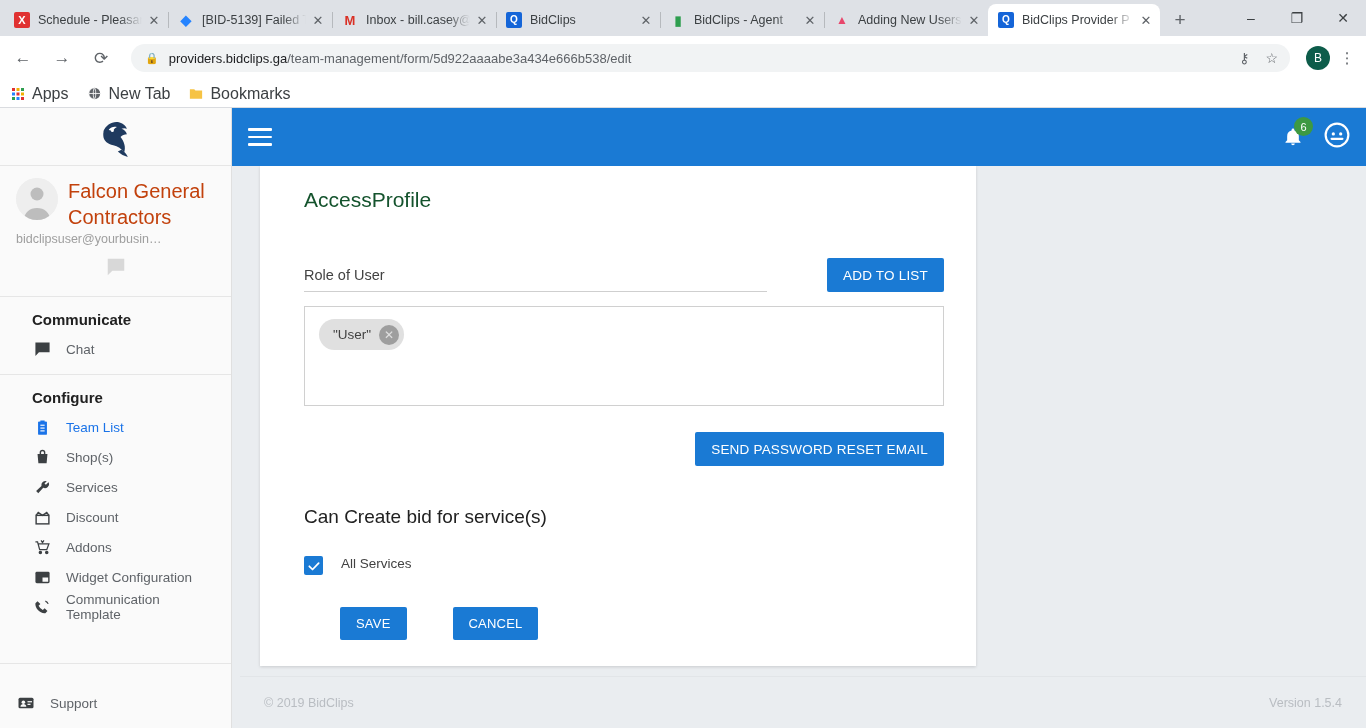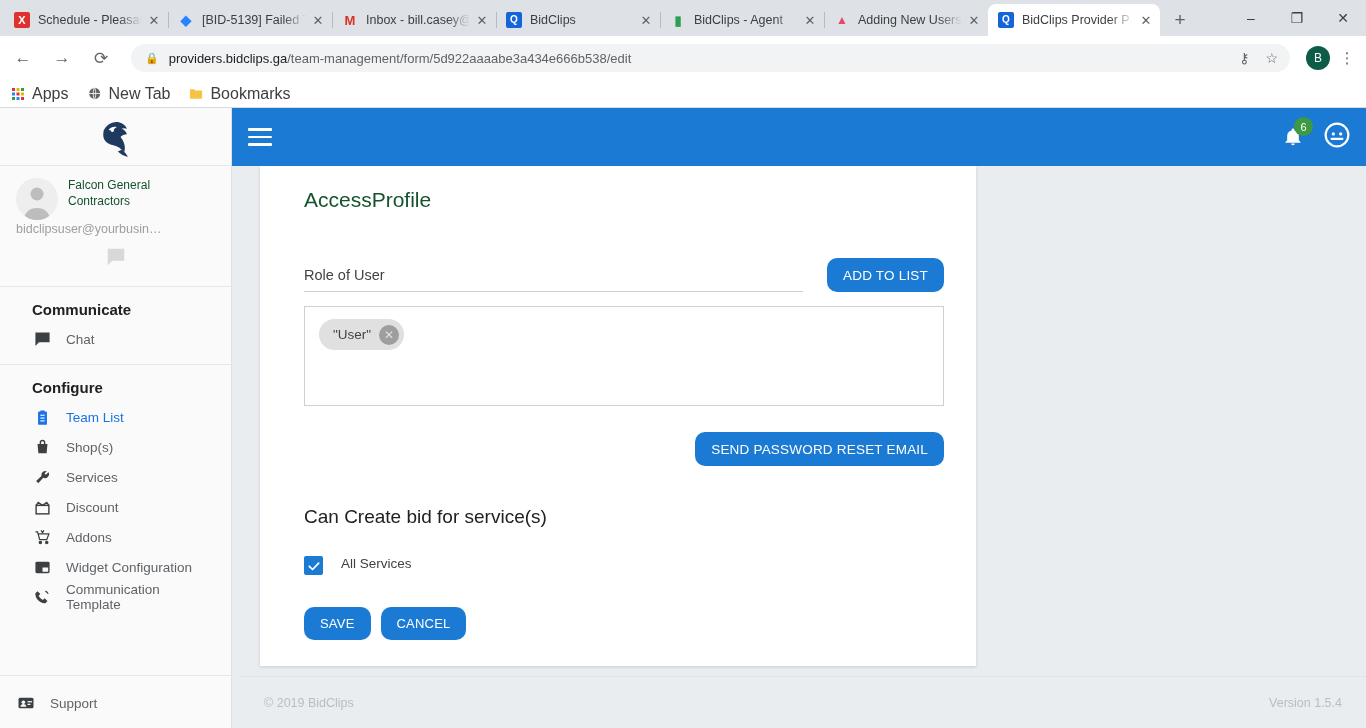--- a/index.html
+++ b/index.html
@@ -121,37 +121,37 @@
     border-bottom: 1px solid #e6e6e6;
   }
   .profile-box { padding: 12px 16px 6px 16px; border-bottom: 1px solid #e6e6e6; }
   .profile-row { display: flex; align-items: flex-start; }
   .avatar-circle {
     width: 42px; height: 42px; border-radius: 50%;
     background: #eeeeee; flex: 0 0 42px; margin-right: 10px;
     display: flex; align-items: center; justify-content: center;
     overflow: hidden;
   }
-  .profile-name { font-size: 12px; color: #14532d; line-height: 1.3; max-width: 152px; }
+  .profile-name { font-size: 20px; color: #c2410c; line-height: 1.3; max-width: 152px; }
   .profile-mail { font-size: 12.5px; color: #9e9e9e; margin-top: 2px; white-space: nowrap; overflow: hidden; }
   .profile-actions { display: flex; justify-content: center; padding: 10px 0 8px 0; }
 
   .nav-section { padding: 14px 0 10px 16px; }
   .nav-section + .nav-section { border-top: 1px solid #e6e6e6; }
   .nav-title { font-size: 15px; font-weight: bold; color: #212121; padding: 0 16px 6px 16px; }
   .nav-item {
     height: 30px; display: flex; align-items: center;
     padding: 0 16px; font-size: 13.5px; color: #5f6368;
   }
   .nav-item.active { color: #1a73e8; }
   .nav-ic {
     width: 20px; height: 20px; flex: 0 0 20px; margin-right: 14px;
     display: flex; align-items: center; justify-content: center;
   }
-  .sidebar-bottom { margin-top: auto; border-top: 1px solid #e6e6e6; padding: 12px 0 10px 0; }
+  .sidebar-bottom { margin-top: auto; border-top: 1px solid #e6e6e6; padding: 24px 0 10px 0; }
 
   
   .content { flex: 1 1 auto; display: flex; flex-direction: column; min-width: 0; }
   .appbar {
     height: 58px; background: #1a7ad4; flex: 0 0 58px;
     display: flex; align-items: center; padding: 0 16px;
   }
   .hamburger { width: 24px; height: 18px; display: flex; flex-direction: column; justify-content: space-between; }
   .hamburger span { display: block; height: 2.6px; background: #fff; border-radius: 1px; }
   .appbar-right { margin-left: auto; display: flex; align-items: center; gap: 18px; }
@@ -176,21 +176,21 @@
   .row-field { display: flex; align-items: flex-end; }
   .field-wrap { flex: 1 1 auto; padding-right: 24px; }
   .field-label { font-size: 14.5px; color: #424242; padding-bottom: 8px; }
   .field-line { height: 1px; background: #cfcfcf; }
   .btn {
     border: none; color: #fff; background: #1a7ad4;
     font-family: "Liberation Sans", sans-serif;
     font-size: 13.5px; letter-spacing: .2px;
     padding: 0 16px; height: 34px;
     display: inline-flex; align-items: center; justify-content: center;
-    white-space: nowrap; border-radius: 10px;
+    white-space: nowrap; border-radius: 2px; margin-left: 36px;
   }
   .btn.sm { height: 33px; font-size: 13px; }
 
   .chipbox {
     margin-top: 14px; border: 1px solid #d0d0d0;
     height: 100px; padding: 12px 14px; background: #fff;
   }
   .chip {
     display: inline-flex; align-items: center;
     background: #e0e0e0; border-radius: 16px;

